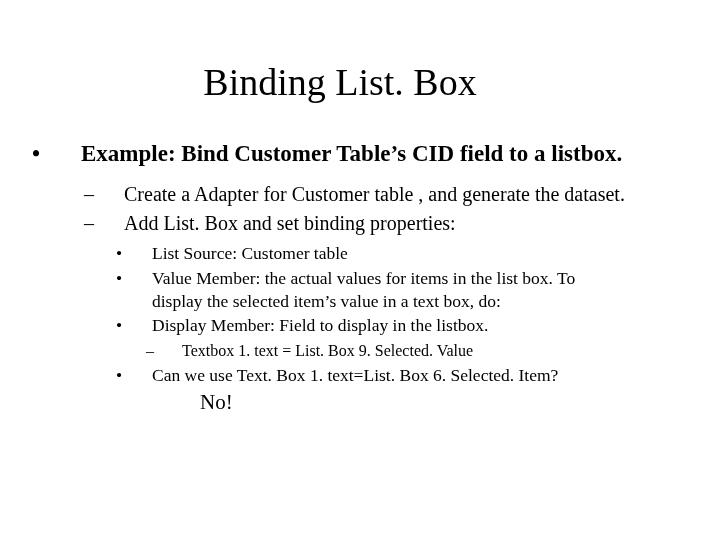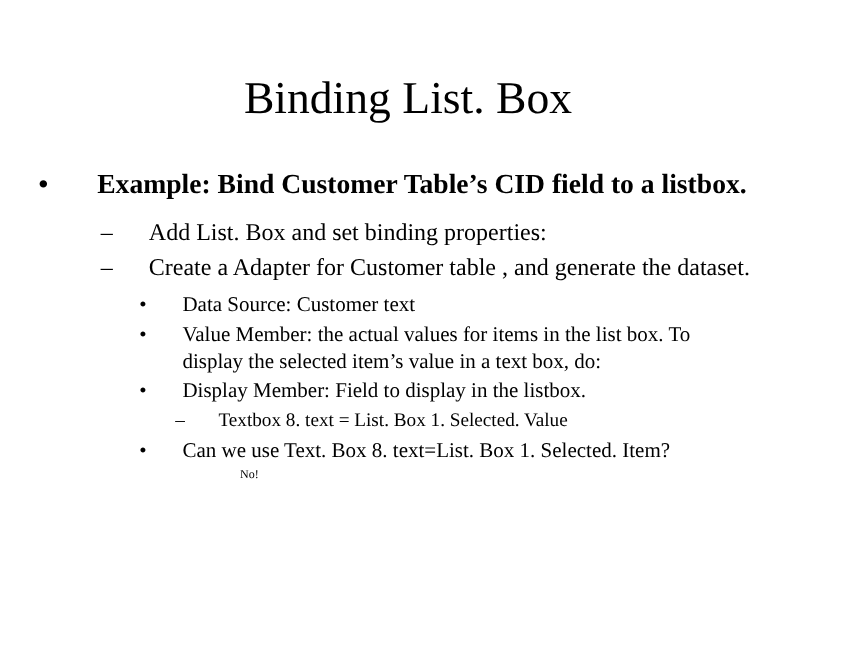--- a/index.html
+++ b/index.html
@@ -99,49 +99,49 @@
     content: "–";
     display: inline-block;
     width: 18px;
   }
   
   .l5-list {
     margin-top: 2px;
     padding-left: 48px;
   }
   .l5 {
-    font-size: 10px;
+    font-size: 21px;
     line-height: 1.3;
   }
 </style>
 </head>
 <body>
 
 <div class="slide">
   <h1 class="title">Binding List. Box</h1>
 
   <ul>
     <li class="l1 l1-wrap"><span class="l1-text">Example: Bind Customer Table’s CID field to a listbox.</span></li>
   </ul>
 
   <ul class="l2-list">
+    <li class="l2"><span>Create a Adapter for Customer table , and generate the dataset.</span></li>
     <li class="l2"><span>Add List. Box and set binding properties:</span></li>
-    <li class="l2"><span>Create a Adapter for Customer table , and generate the dataset.</span></li>
   </ul>
 
   <ul class="l3-list" style="padding-left: 84px;">
-    <li class="l3"><span>Data Source: Customer text</span></li>
+    <li class="l3"><span>List Source: Customer table</span></li>
     <li class="l3"><span>Value Member: the actual values for items in the list box.  To display the selected item’s value in a text box, do:</span></li>
     <li class="l3"><span>Display Member: Field to display in the listbox.</span></li>
   </ul>
 
   <ul class="l4-list" style="padding-left: 114px;">
-    <li class="l4"><span>Textbox 8. text = List. Box 1. Selected. Value</span></li>
+    <li class="l4"><span>Textbox 1. text = List. Box 9. Selected. Value</span></li>
   </ul>
 
   <ul class="l3-list" style="padding-left: 84px; margin-top:2px;">
-    <li class="l3"><span>Can we use Text. Box 8. text=List. Box 1. Selected. Item?</span></li>
+    <li class="l3"><span>Can we use Text. Box 1. text=List. Box 6. Selected. Item?</span></li>
   </ul>
 
   <ul class="l5-list" style="padding-left: 150px;">
     <li class="l5"><span>No!</span></li>
   </ul>
 </div>
 
 </body></html>

